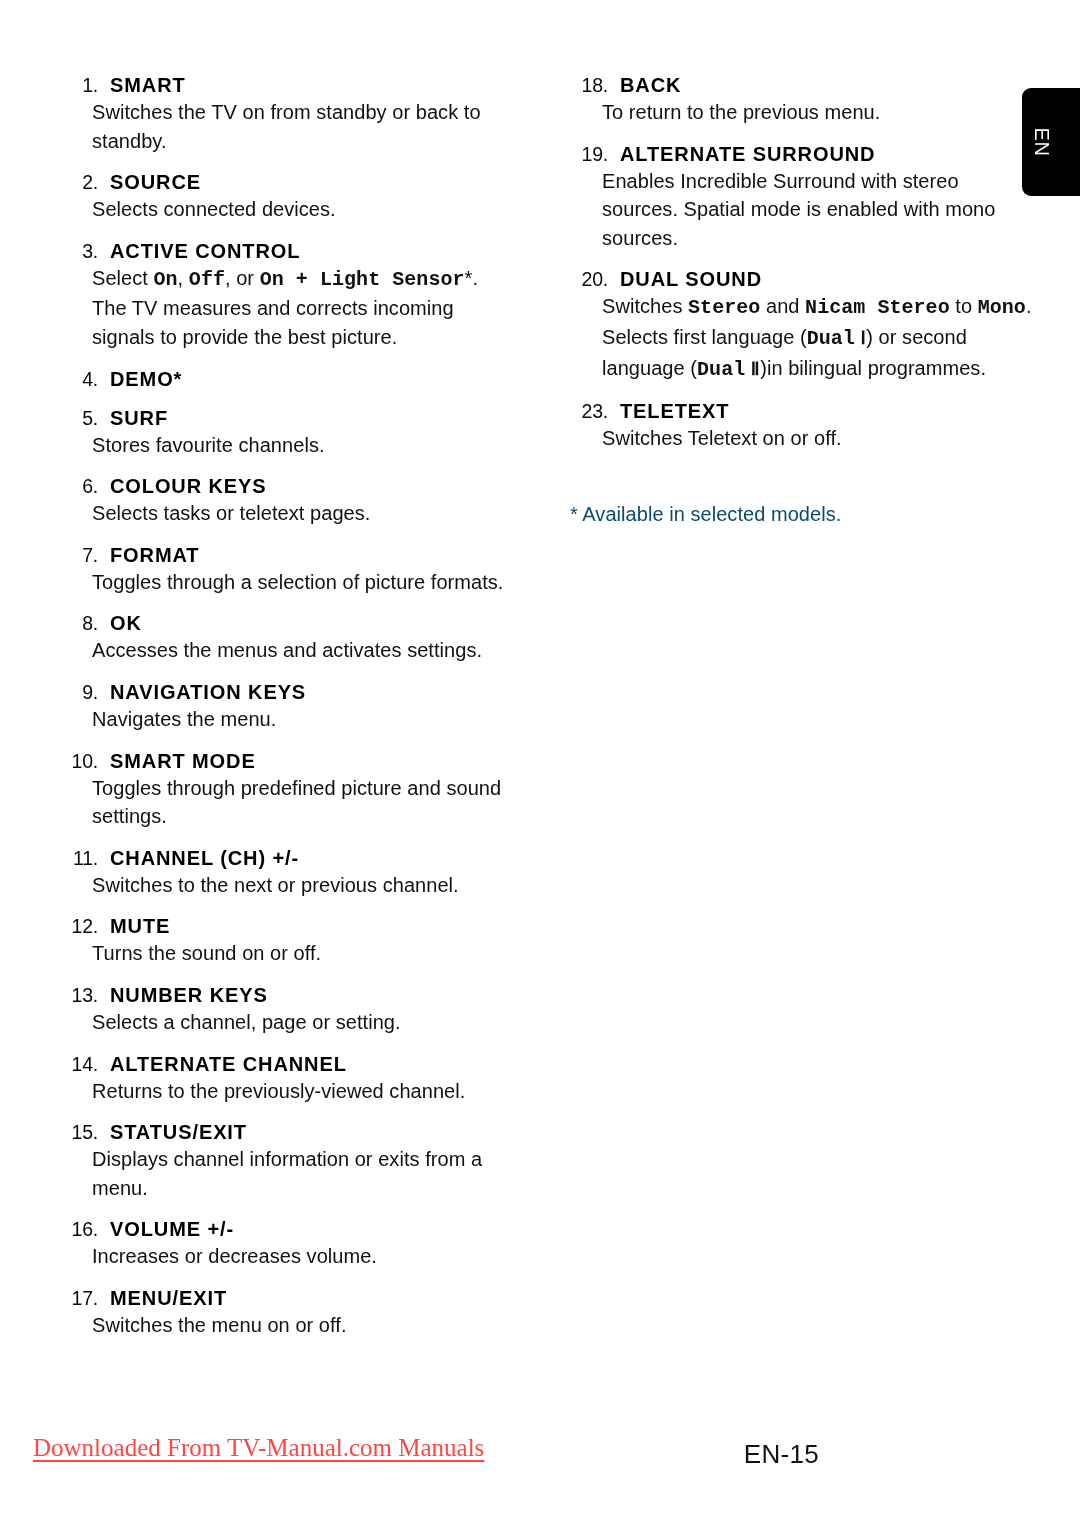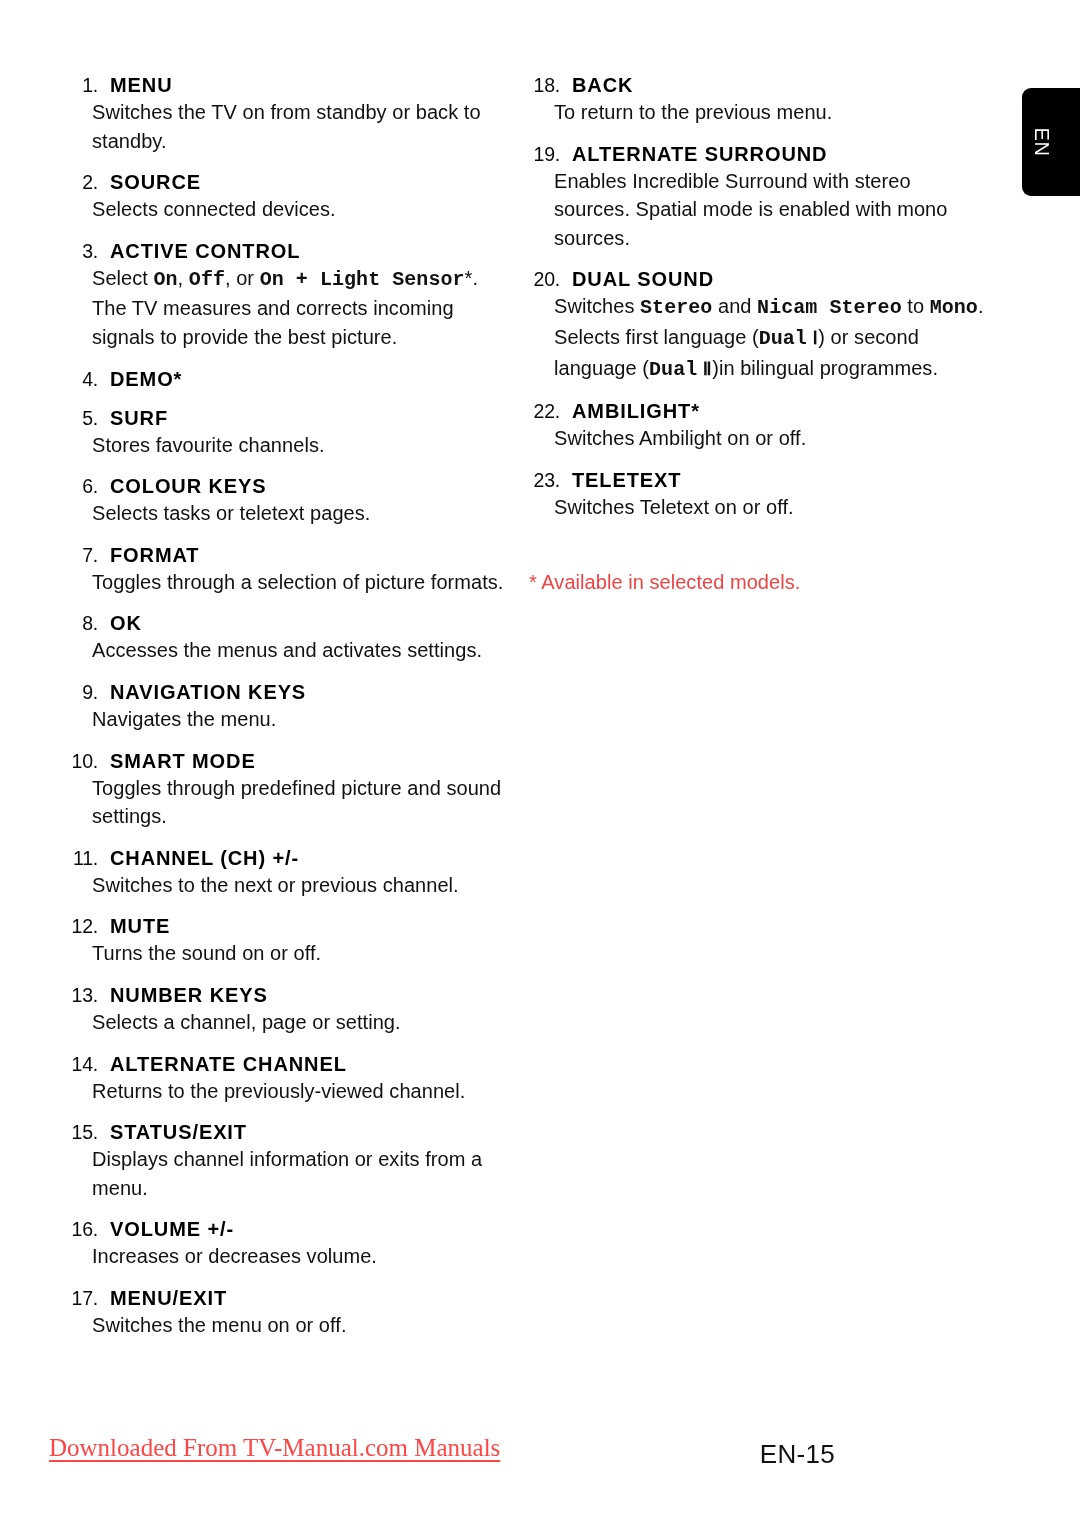--- a/index.html
+++ b/index.html
@@ -57,21 +57,21 @@
     position: absolute;
     left: 0;
     top: 74px;
     width: 1080px;
   }
   .col {
     position: absolute;
     top: 0;
   }
   .col-left  { left: 60px;  width: 455px; }
-  .col-right { left: 522px; width: 470px; }
+  .col-right { left: 570px; width: 470px; }
 
   .entry {
     position: relative;
     margin-bottom: 16px;
   }
   .entry-head {
     display: flex;
     align-items: baseline;
     margin-bottom: 1px;
   }
@@ -108,31 +108,31 @@
     font-family: "Liberation Serif", serif;
     font-weight: 700;
     font-size: 18px;
     letter-spacing: 0.5px;
   }
   .ast {
     font-weight: 400;
   }
 
   .footnote {
-    margin-left: 7px;
+    margin-left: 0;
     margin-top: 50px;
     font-size: 20px;
     letter-spacing: 0.05px;
-    color: #ef4444;
+    color: #0c4a6e;
   }
 
   
   .footer {
     position: absolute;
-    left: 16px;
+    left: 0;
     bottom: 0;
     width: 881px;
     height: 110px;
   }
   .dl-link {
     position: absolute;
     left: 33px;
     top: 22px;
     font-family: "Liberation Serif", serif;
     font-size: 25px;
@@ -159,21 +159,21 @@
   <div class="lang-tab">
     <div class="lang-tab-text">EN</div>
   </div>
 
   <div class="columns">
 
     <div class="col col-left">
         <div class="entry">
           <div class="entry-head">
             <span class="entry-num">1.</span>
-            <span class="entry-title">MENU</span>
+            <span class="entry-title">SMART</span>
           </div>
           <div class="entry-body">Switches the TV on from standby or back to standby.</div>
         </div>
         <div class="entry">
           <div class="entry-head">
             <span class="entry-num">2.</span>
             <span class="entry-title">SOURCE</span>
           </div>
           <div class="entry-body">Selects connected devices.</div>
         </div>
@@ -297,27 +297,20 @@
             <span class="entry-title">ALTERNATE SURROUND</span>
           </div>
           <div class="entry-body">Enables Incredible Surround with stereo sources. Spatial mode is enabled with mono sources.</div>
         </div>
         <div class="entry">
           <div class="entry-head">
             <span class="entry-num">20.</span>
             <span class="entry-title">DUAL SOUND</span>
           </div>
           <div class="entry-body">Switches <b>Stereo</b> and <b>Nicam Stereo</b> to <b>Mono</b>. Selects first language (<b>Dual</b> <span class="rn">Ⅰ</span>) or second language (<b>Dual</b> <span class="rn">Ⅱ</span>)in bilingual programmes.</div>
-        </div>
-        <div class="entry">
-          <div class="entry-head">
-            <span class="entry-num">22.</span>
-            <span class="entry-title">AMBILIGHT*</span>
-          </div>
-          <div class="entry-body">Switches Ambilight on or off.</div>
         </div>
         <div class="entry">
           <div class="entry-head">
             <span class="entry-num">23.</span>
             <span class="entry-title">TELETEXT</span>
           </div>
           <div class="entry-body">Switches Teletext on or off.</div>
         </div>
         <div class="footnote">* Available in selected models.</div>
     </div>

